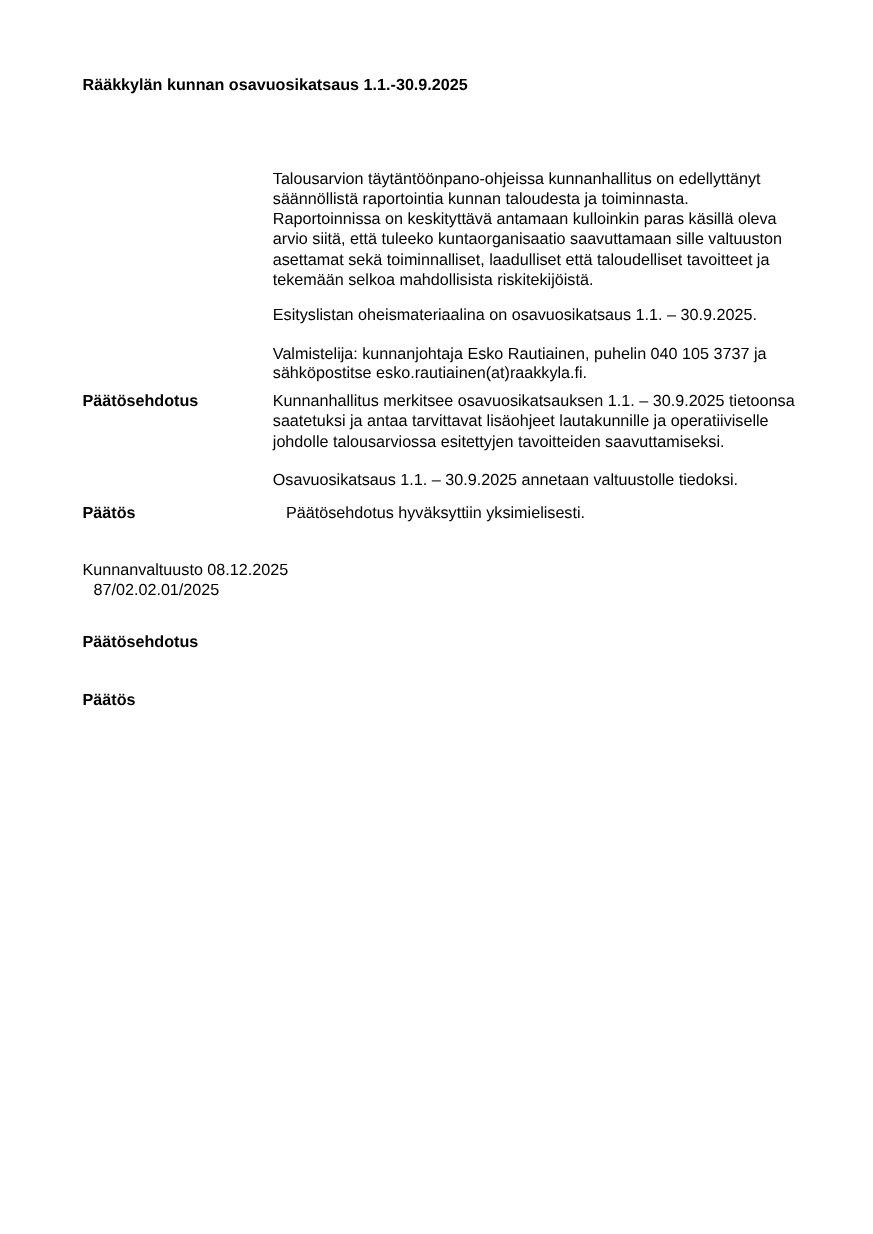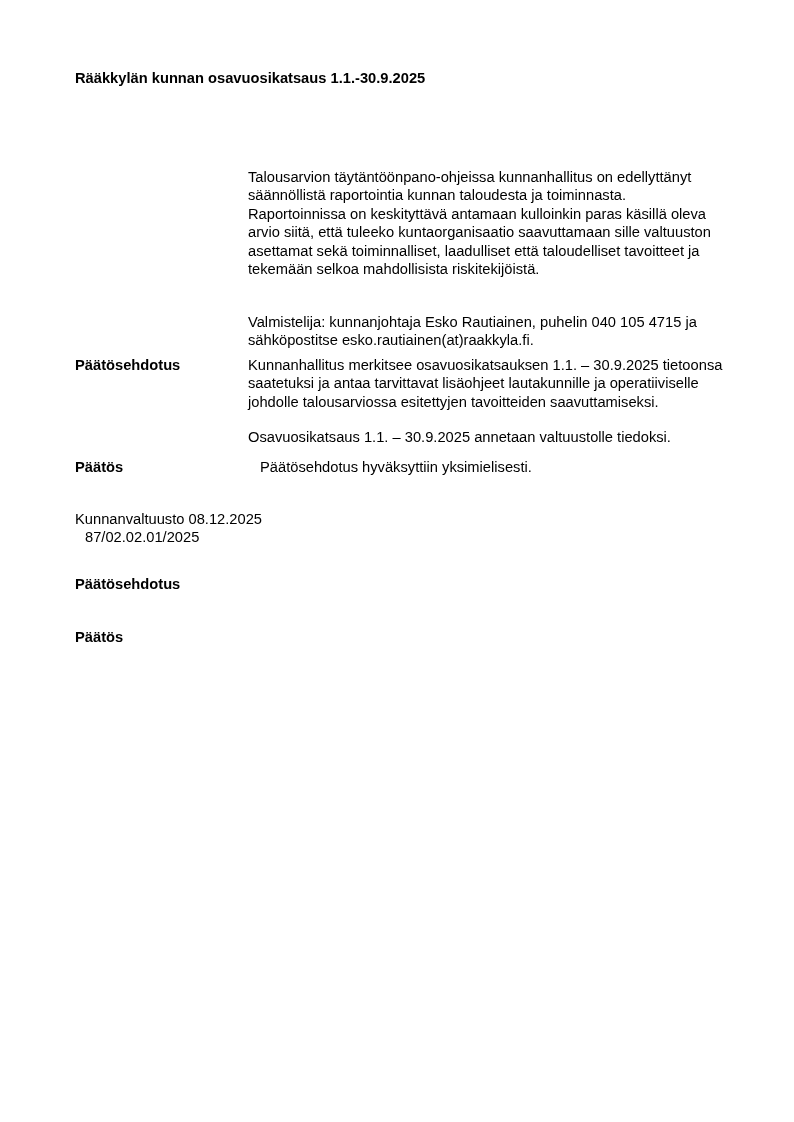--- a/index.html
+++ b/index.html
@@ -20,29 +20,30 @@
   .bold { font-weight: bold; }
 </style>
 </head>
 <body>
 
 <div class="page">
 
   <div class="t bold" style="left:75px; top:69px;">Rääkkylän kunnan osavuosikatsaus 1.1.-30.9.2025</div>
 
 
-  <div class="t" style="left:248px; top:168px;">Talousarvion täytäntöönpano-ohjeissa kunnanhallitus on edellyttänyt
+  <div class="t" style="left:248px; top:154px;">Talousarvion täytäntöönpano-ohjeissa kunnanhallitus on edellyttänyt
 säännöllistä raportointia kunnan taloudesta ja toiminnasta.
 Raportoinnissa on keskityttävä antamaan kulloinkin paras käsillä oleva
 arvio siitä, että tuleeko kuntaorganisaatio saavuttamaan sille valtuuston
 asettamat sekä toiminnalliset, laadulliset että taloudelliset tavoitteet ja
 tekemään selkoa mahdollisista riskitekijöistä.</div>
 
+  <div class="t" style="left:248px; top:278px;">Esityslistan oheismateriaalina on osavuosikatsaus 1.1. – 30.9.2025.</div>
 
-  <div class="t" style="left:248px; top:313px;">Valmistelija: kunnanjohtaja Esko Rautiainen, puhelin 040 105 4715 ja
+  <div class="t" style="left:248px; top:313px;">Valmistelija: kunnanjohtaja Esko Rautiainen, puhelin 040 105 3737 ja
 sähköpostitse esko.rautiainen(at)raakkyla.fi.</div>
 
   <div class="t bold" style="left:75px; top:356px;">Päätösehdotus</div>
 
   <div class="t" style="left:248px; top:356px;">Kunnanhallitus merkitsee osavuosikatsauksen 1.1. – 30.9.2025 tietoonsa
 saatetuksi ja antaa tarvittavat lisäohjeet lautakunnille ja operatiiviselle
 johdolle talousarviossa esitettyjen tavoitteiden saavuttamiseksi.</div>
 
   <div class="t" style="left:248px; top:428px;">Osavuosikatsaus 1.1. – 30.9.2025 annetaan valtuustolle tiedoksi.</div>
 

